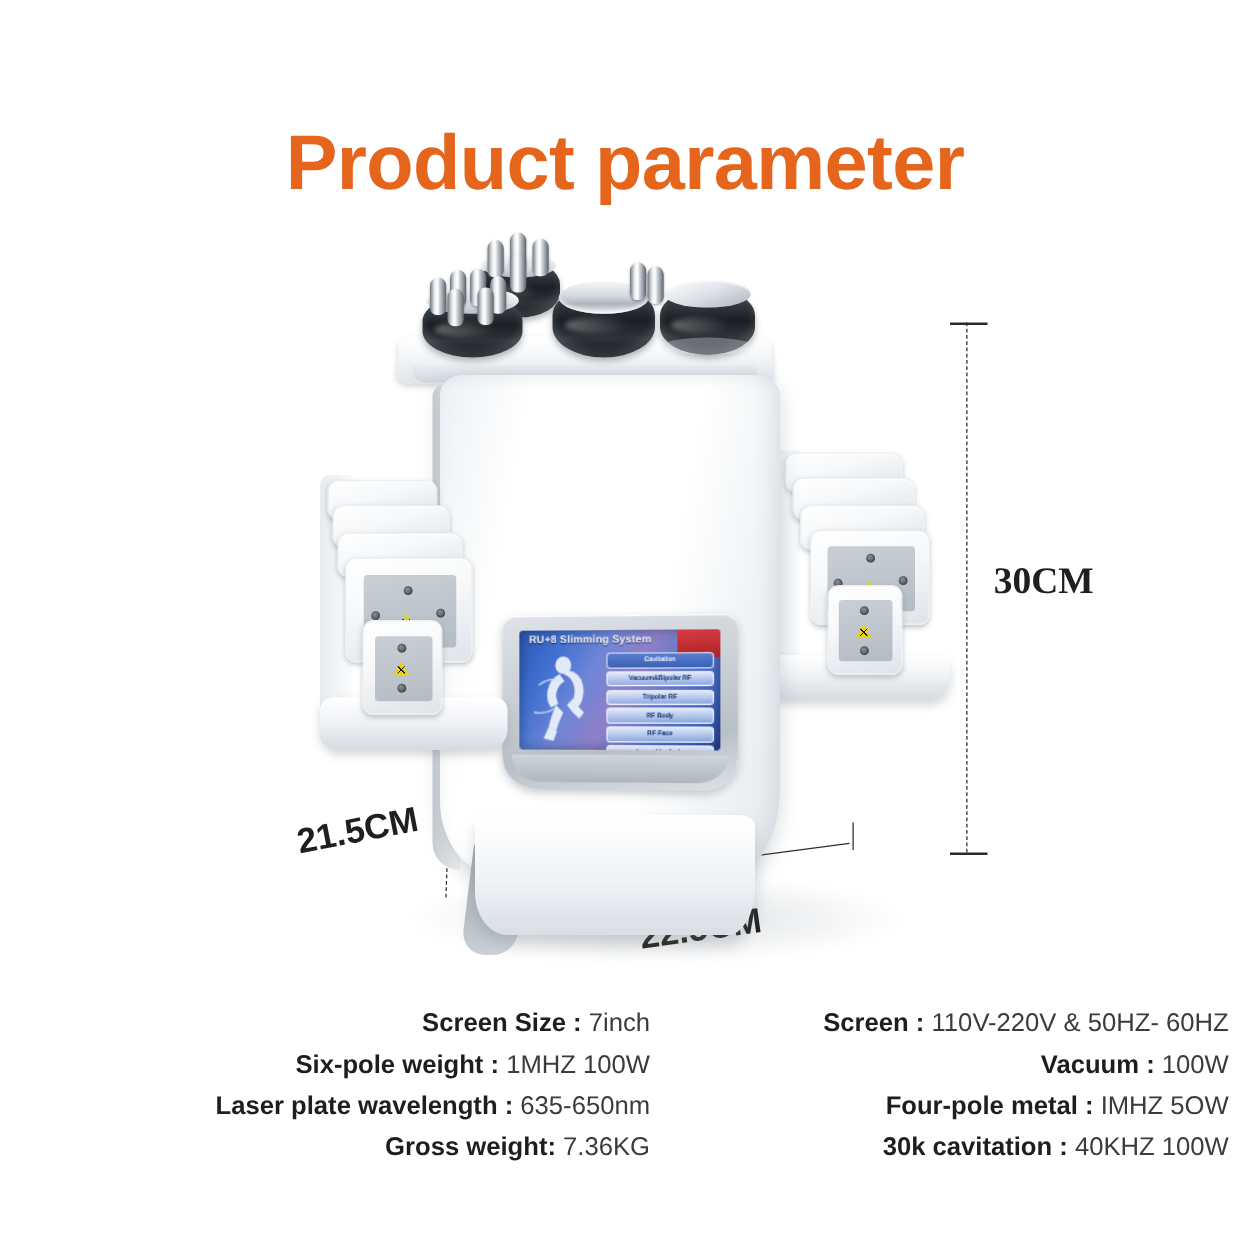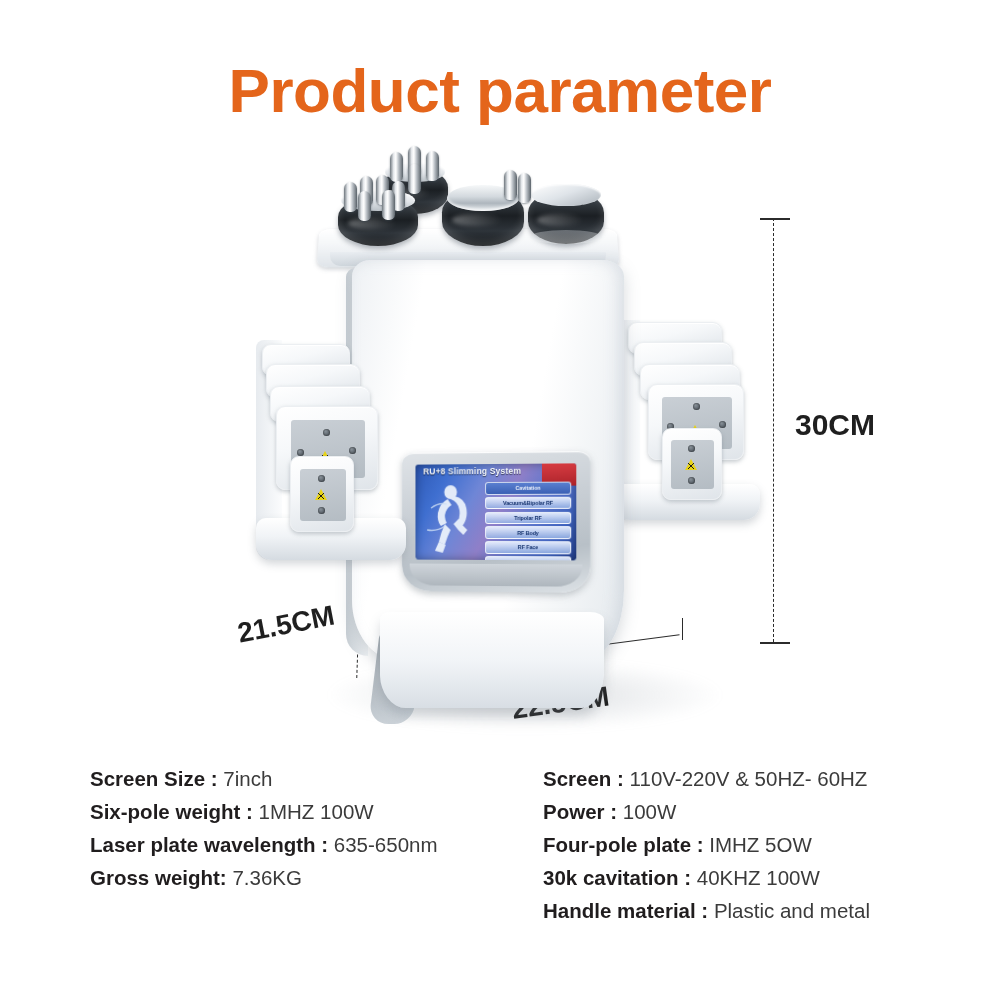--- a/index.html
+++ b/index.html
@@ -3,21 +3,21 @@
 <meta charset="utf-8">
 <style>
   html,body{margin:0;padding:0;}
   body{
     width:1000px;height:1000px;
     background:#ffffff;
     font-family:"Liberation Sans","DejaVu Sans",sans-serif;
     overflow:hidden;
     position:relative;
   }
-  #page{position:absolute;inset:0;background:#fff;}
+  #page{position:absolute;inset:0;background:#fff;margin-top:40px;}
 
   
   .title{
     position:absolute;left:0;top:58px;width:1000px;
     text-align:center;
     font-size:62px;font-weight:700;letter-spacing:-0.5px;
     color:#e4651b;
     line-height:1.05;
   }
 
@@ -219,21 +219,21 @@
   }
   .dim-cap{
     position:absolute;width:30px;height:0;border-top:2px solid #2b2b2b;
   }
   .dim-label{
     position:absolute;
     font-size:30px;font-weight:700;color:#1f1f1f;
     white-space:nowrap;
     font-family:"Liberation Sans","DejaVu Sans",sans-serif;
   }
-  .dim-30{left:795px;top:408px;}
+  .dim-30{left:795px;top:408px;font-family:Liberation Serif, serif;}
 
   .dim-left-dash{
     position:absolute;left:358px;top:578px;width:0;height:100px;
     border-left:1.6px dashed #2b2b2b;
     transform:rotate(2deg);
   }
   .dim-21{
     left:238px;top:618px;font-size:28px;
     transform:rotate(-11deg);transform-origin:left center;
   }
@@ -247,21 +247,21 @@
   }
   .dim-22{
     left:512px;top:694px;font-size:28px;
     transform:rotate(-8deg);transform-origin:left center;
   }
 
   
   .specs{
     position:absolute;left:0;top:762px;width:1000px;height:200px;
   }
-  .spec-col{position:absolute;top:0;}
+  .spec-col{position:absolute;top:0;text-align:right;}
   .spec-col.left{left:90px;width:430px;}
   .spec-col.right{left:543px;width:440px;}
   .spec-row{
     height:33px;line-height:33px;
     font-size:20.5px;
     white-space:nowrap;
   }
   .spec-label{font-weight:700;color:#201d1e;}
   .spec-value{font-weight:400;color:#3b3b3b;}
 </style>
@@ -428,28 +428,25 @@
       <div class="spec-row">
         <span class="spec-label">Gross weight: </span><span class="spec-value">7.36KG</span>
       </div>
     </div>
 
     <div class="spec-col right">
       <div class="spec-row">
         <span class="spec-label">Screen : </span><span class="spec-value">110V-220V &amp; 50HZ- 60HZ</span>
       </div>
       <div class="spec-row">
-        <span class="spec-label">Power : </span><span class="spec-value">100W</span>
-      </div>
-      <div class="spec-row">
-        <span class="spec-label">Four-pole plate : </span><span class="spec-value">IMHZ 5OW</span>
+        <span class="spec-label">Vacuum : </span><span class="spec-value">100W</span>
+      </div>
+      <div class="spec-row">
+        <span class="spec-label">Four-pole metal : </span><span class="spec-value">IMHZ 5OW</span>
       </div>
       <div class="spec-row">
         <span class="spec-label">30k cavitation : </span><span class="spec-value">40KHZ 100W</span>
       </div>
-      <div class="spec-row">
-        <span class="spec-label">Handle material : </span><span class="spec-value">Plastic and metal</span>
-      </div>
     </div>
 
   </div>
 
 </div>
 
 </body></html>

